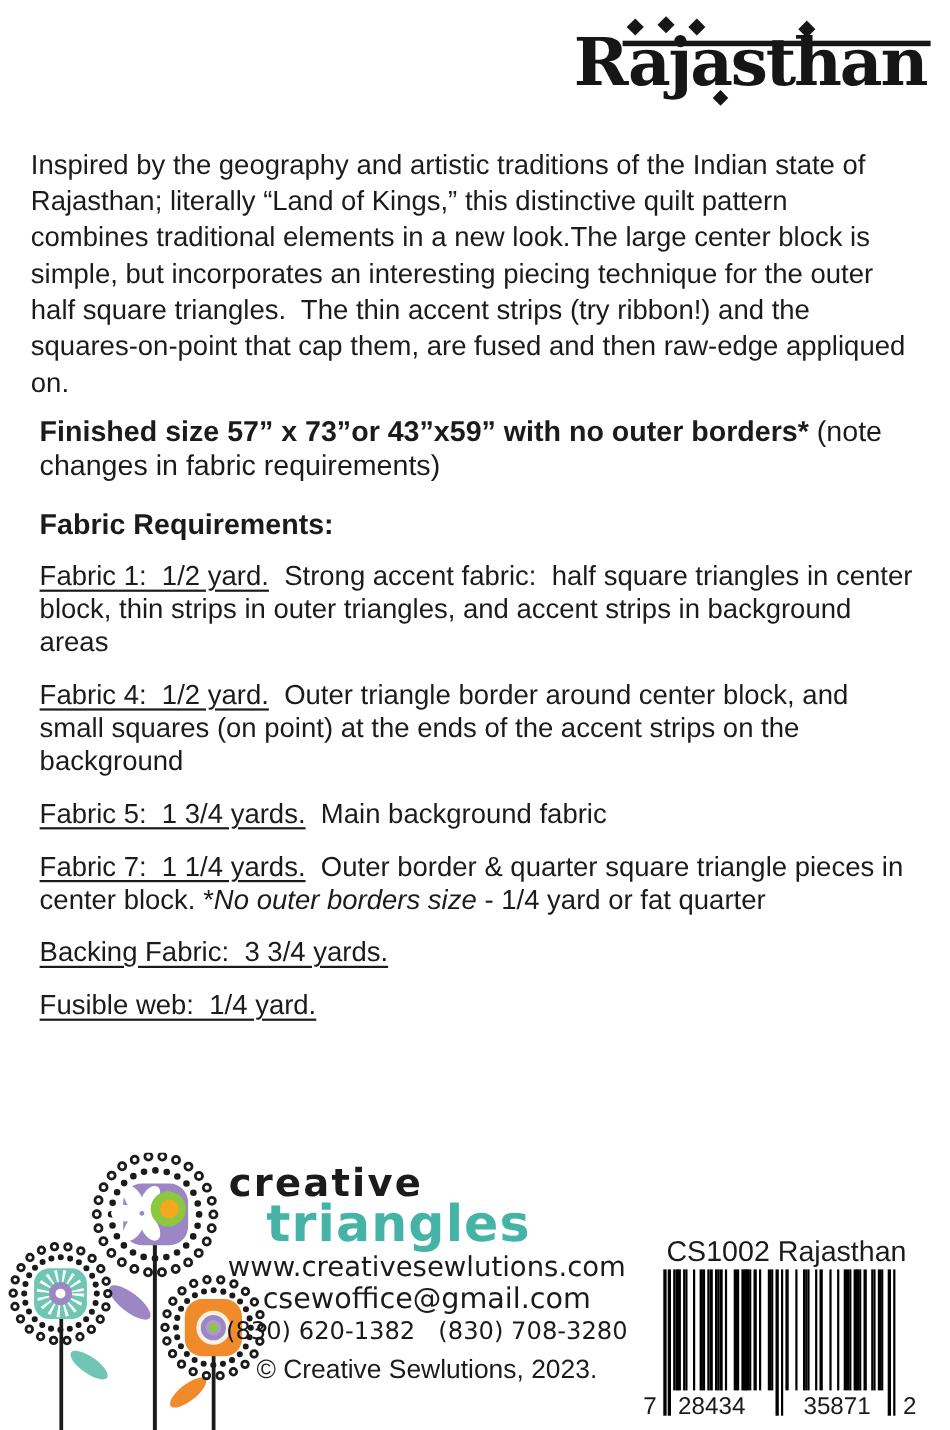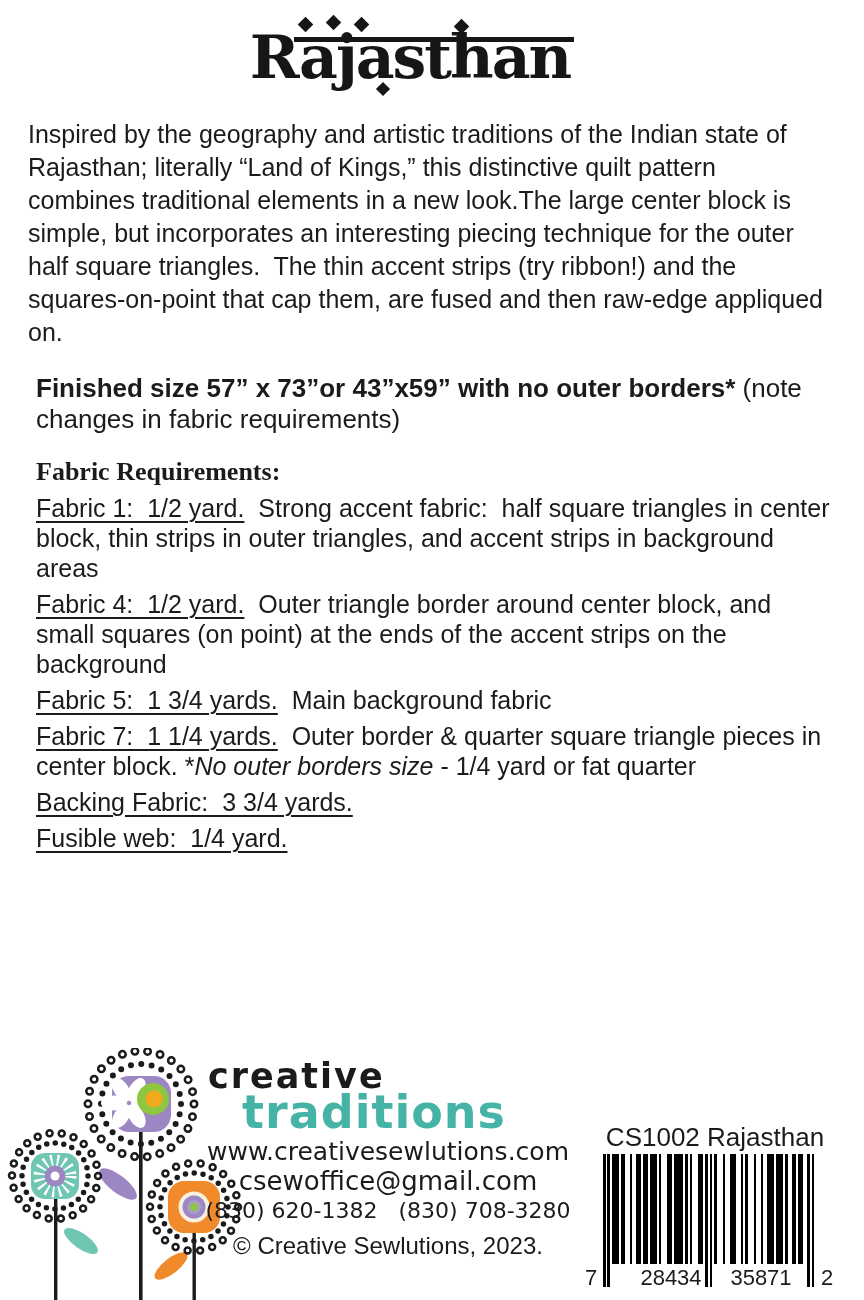--- a/index.html
+++ b/index.html
@@ -4,21 +4,21 @@
 <style>
   * { margin:0; padding:0; box-sizing:border-box; }
   html,body { background:#ffffff; }
   body {
     width:864px; height:1300px; position:relative; overflow:hidden;
     font-family:"Liberation Sans", sans-serif; color:#1b1b1b;
   }
   .pre { white-space:pre-wrap; }
 
   
-  .title-wrap { padding-top:20px; text-align:center; }
+  .title-wrap { padding-top:20px; text-align:right; }
   .title-inner {
     position:relative; display:inline-block;
     transform:translateX(-22px);
     font-family:"DejaVu Serif", serif; font-weight:bold;
     font-size:60px; line-height:74px; letter-spacing:-2px; color:#161616;
   }
   .shirorekha {
     position:absolute; left:44px; right:-4px; top:17px; height:5px;
     background:#161616; z-index:2;
   }
@@ -27,26 +27,26 @@
     transform:rotate(45deg); z-index:3;
   }
   .d1 { left:50px;  top:-1px; }
   .d2 { left:78px;  top:-3px; }
   .d3 { left:106px; top:-1px; }
   .d4 { left:206px; top:1px;  }
   .d5 { left:128px; top:64px; width:10px; height:10px; }
 
   
   .content { margin:0 28px; }
-  .intro { margin-top:24px; font-size:25px; line-height:33px; width:800px; }
-  .finished { margin:24px 0 0 8px; font-size:26px; line-height:31px; width:790px; }
+  .intro { margin-top:40px; font-size:25px; line-height:33px; width:800px; }
+  .finished { margin:12px 0 0 8px; font-size:26px; line-height:31px; width:790px; }
   .finished b { font-weight:bold; }
-  .fabric-heading { margin:22px 0 0 8px; font-size:26px; font-weight:bold; line-height:30px;font-family:Liberation Serif, serif; }
+  .fabric-heading { margin:22px 0 0 8px; font-size:26px; font-weight:bold; line-height:30px; }
   .fabric-list { margin:3px 0 0 8px; width:796px; }
-  .fabric-item { font-size:25px; line-height:30px; margin-top:6px; }
+  .fabric-item { font-size:25px; line-height:30px; margin-top:18px; }
   .fabric-item .lbl {
     text-decoration:underline; text-decoration-thickness:2px; text-underline-offset:4px;
   }
   .fabric-item .ital { font-style:italic; }
 
   
   .footer { position:absolute; left:0; top:1048px; width:864px; height:252px; }
   .flowers { position:absolute; left:0; top:0; }
 
   .brand-col { position:absolute; left:198px; top:10px; width:380px; text-align:center; }
@@ -157,33 +157,33 @@
       <rect x="168" y="133" width="52" height="52" rx="16" style="fill:var(--orange)"></rect>
       <circle cx="194" cy="159" r="15.5" style="fill:var(--cream)"></circle>
       <circle cx="194" cy="159" r="11.5" style="fill:var(--purple)"></circle>
       <circle cx="194" cy="159" r="7" style="fill:var(--lavender)"></circle>
       <circle cx="194" cy="159" r="4" style="fill:var(--green)"></circle>
     </g>
   </svg>
 
   <div class="brand-col">
     <div class="brand-creative">creative</div>
-    <div class="brand-sewlutions">traditions</div>
+    <div class="brand-sewlutions">triangles</div>
     <div class="brand-website">www.creativesewlutions.com</div>
     <div class="brand-email">csewoffice@gmail.com</div>
     <div class="brand-phones">(830) 620-1382   (830) 708-3280</div>
     <div class="brand-copy">© Creative Sewlutions, 2023.</div>
 
   </div>
 
   <div class="barcode-block">
     <div class="barcode-label">CS1002 Rajasthan</div>
     <div class="bars" id="upc-bars">
       <span class="bc-digit" style="left:-12px">7</span>
-      <span class="bc-digit" style="left:68px">28434</span>
+      <span class="bc-digit" style="left:44px">28434</span>
       <span class="bc-digit" style="left:158px">35871</span>
       <span class="bc-digit" style="left:224px">2</span>
     <div class="bc-bar bc-guard" style="left: 0px; width: 2.52px;"></div>
         <div class="bc-bar bc-guard" style="left: 4.44px; width: 2.52px;"></div>
         <div class="bc-bar" style="left: 8.88px; width: 2.52px;"></div>
         <div class="bc-bar" style="left: 11.1px; width: 2.52px;"></div>
         <div class="bc-bar" style="left: 13.32px; width: 2.52px;"></div>
         <div class="bc-bar" style="left: 17.76px; width: 2.52px;"></div>
         <div class="bc-bar" style="left: 19.98px; width: 2.52px;"></div>
         <div class="bc-bar" style="left: 26.64px; width: 2.52px;"></div>

